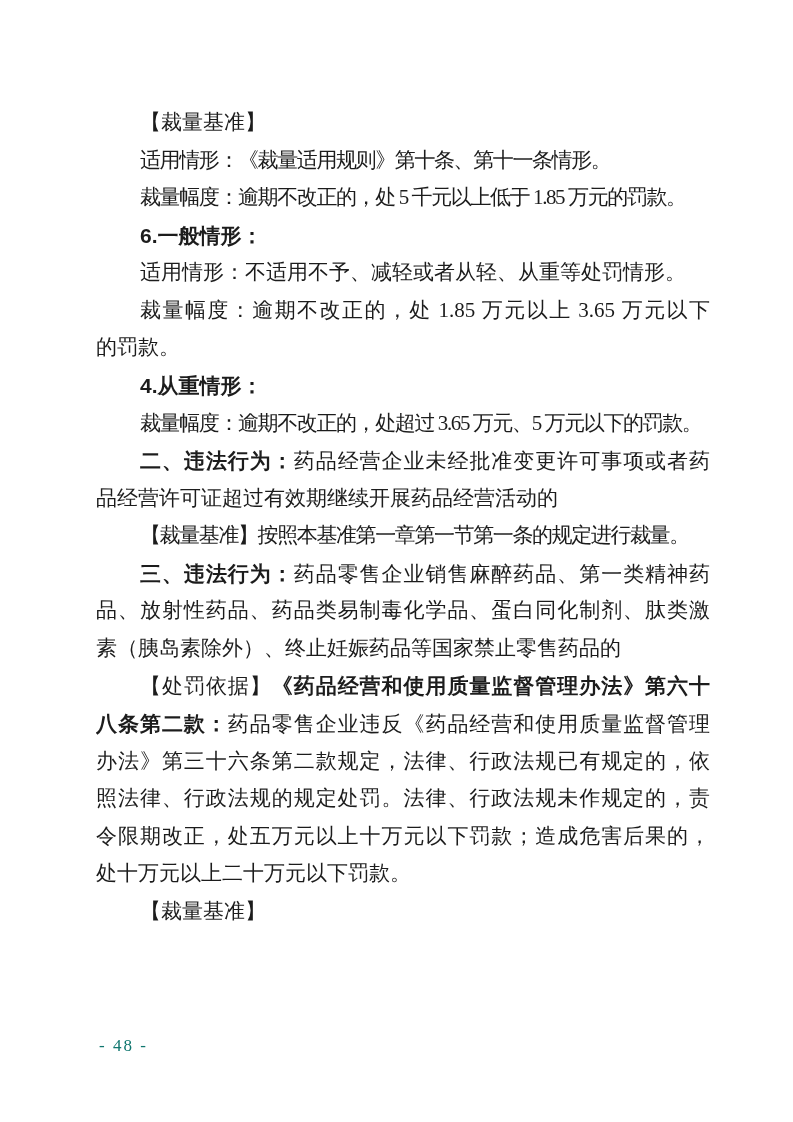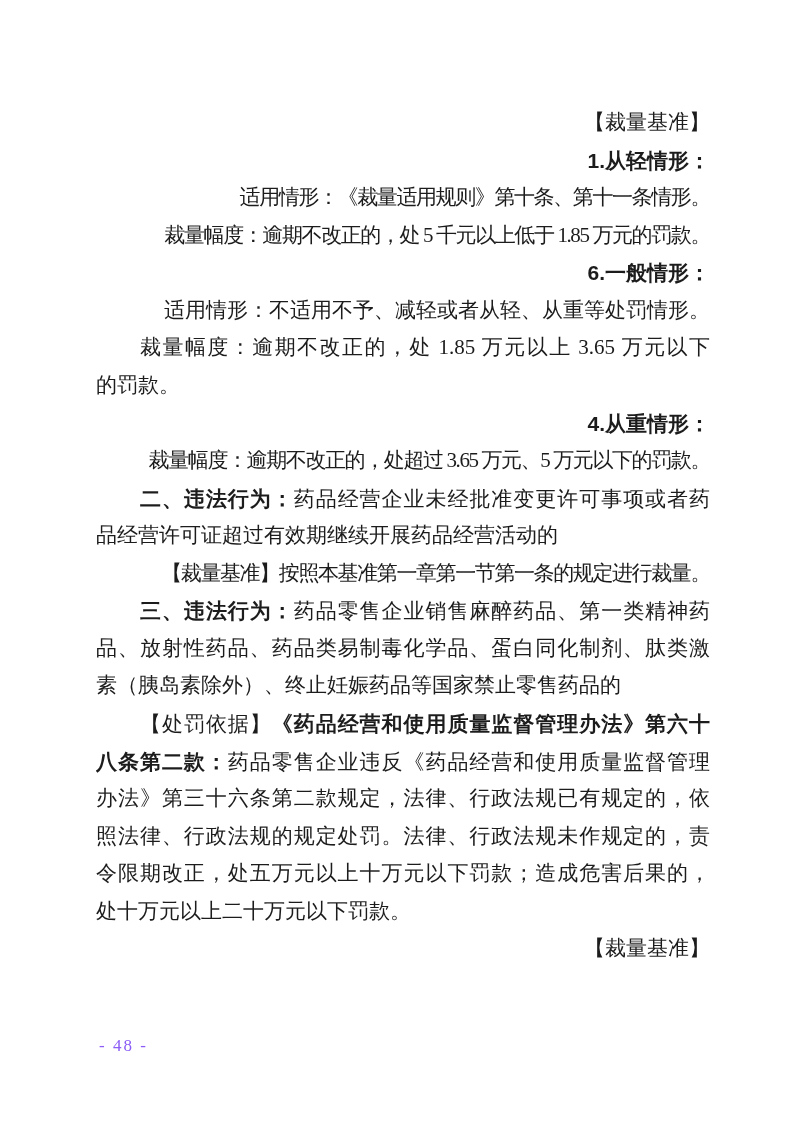--- a/index.html
+++ b/index.html
@@ -30,21 +30,20 @@
     white-space: nowrap;
     text-align: left;
   }
   .line.full {
     white-space: normal;
     text-align: justify;
     text-align-last: justify;
   }
   .line.indent {
     padding-left: 44px;
-    text-align: right;
   }
   .line.full.indent {
     width: 570px;
   }
   .line.tight {
     letter-spacing: -1.4px;
   }
   .b {
     font-family: "Liberation Sans", "DejaVu Sans", sans-serif;
     font-weight: 700;
@@ -53,31 +52,30 @@
     font-family: "Liberation Sans", "DejaVu Sans", sans-serif;
     font-weight: 700;
   }
   .footer {
     position: absolute;
     left: 99px;
     top: 1035px;
     font-size: 17px;
     line-height: 22px;
     letter-spacing: 2px;
-    color: #8b5cf6;
+    color: #0f766e;
     font-family: "Liberation Serif", "DejaVu Serif", serif;
   }
 </style>
 </head>
 <body>
 
 <div class="page">
   <div class="content">
     <div class="line indent">【裁量基准】</div>
-    <div class="line indent head">1.从轻情形：</div>
     <div class="line indent tight">适用情形：《裁量适用规则》第十条、第十一条情形。</div>
     <div class="line indent tight">裁量幅度：逾期不改正的，处 5 千元以上低于 1.85 万元的罚款。</div>
     <div class="line indent head">6.一般情形：</div>
     <div class="line indent">适用情形：不适用不予、减轻或者从轻、从重等处罚情形。</div>
     <div class="line indent full">裁量幅度：逾期不改正的，处 1.85 万元以上 3.65 万元以下</div>
     <div class="line">的罚款。</div>
     <div class="line indent head">4.从重情形：</div>
     <div class="line indent tight">裁量幅度：逾期不改正的，处超过 3.65 万元、5 万元以下的罚款。</div>
     <div class="line indent full"><span class="b">二、违法行为：</span><span>药品经营企业未经批准变更许可事项或者药</span></div>
     <div class="line">品经营许可证超过有效期继续开展药品经营活动的</div>

